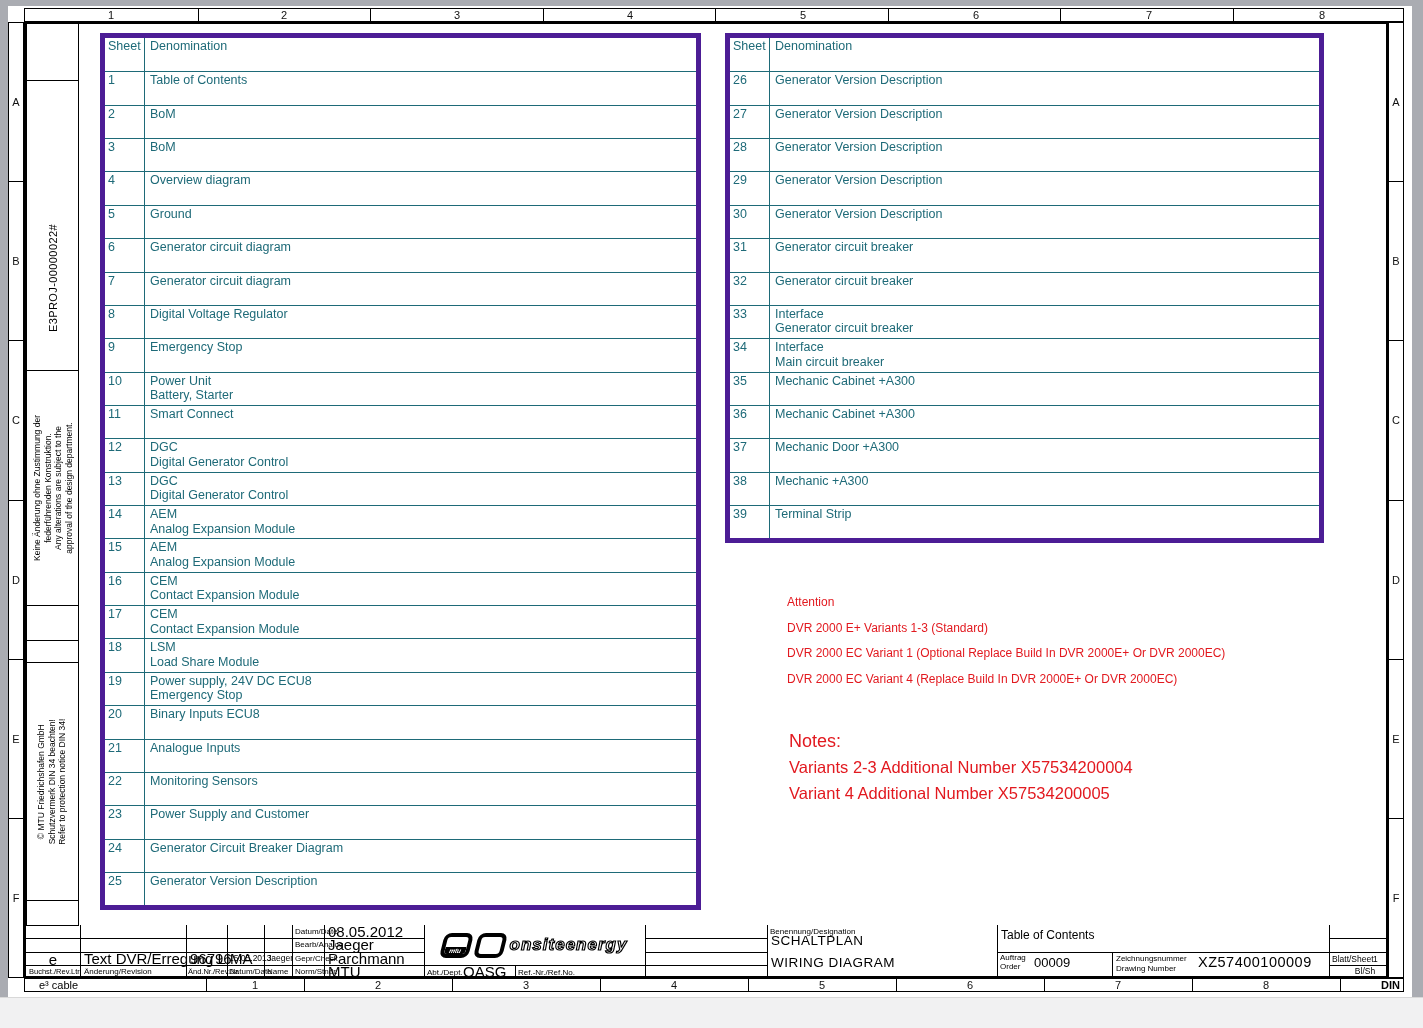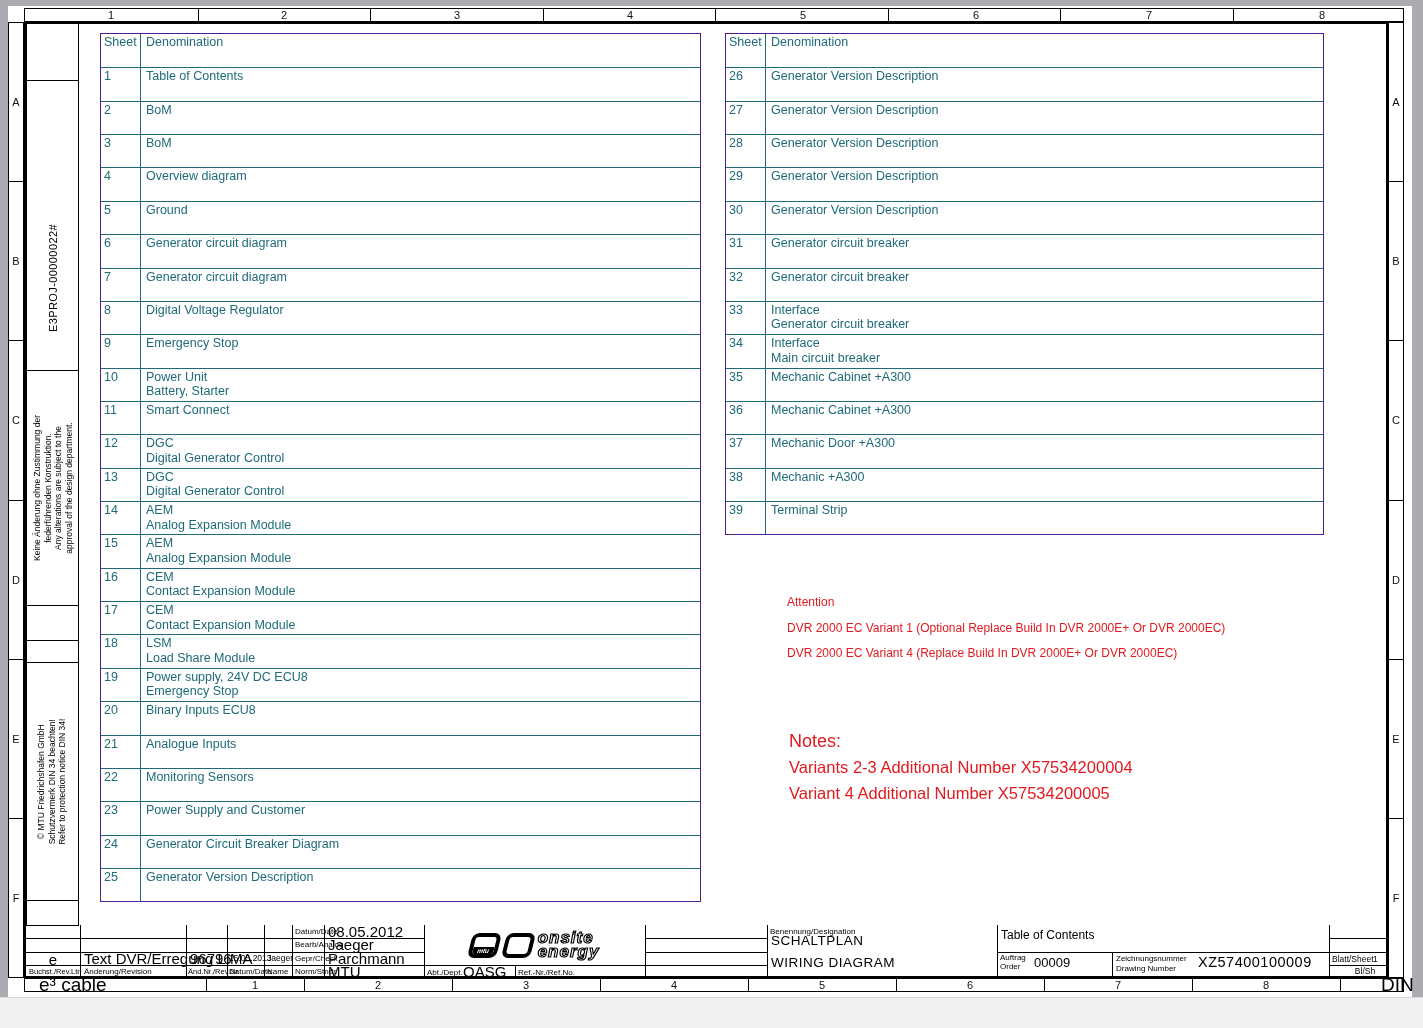--- a/index.html
+++ b/index.html
@@ -7,36 +7,36 @@
        font-family:"Liberation Sans",sans-serif;-webkit-font-smoothing:antialiased}
   .page{position:absolute;left:8px;top:6px;width:1404px;height:991px;background:#ffffff}
 
   
   .frame{position:absolute;left:16px;top:16px;width:1364px;height:956px;border:2px solid #000;box-sizing:border-box}
   .ruler{position:absolute;left:16px;width:1380px;height:14px;border:1px solid #000;box-sizing:border-box;background:#fff}
   #ruler-top{top:2px}
   #ruler-bottom{top:972px}
   .ruler .num{position:absolute;top:0;font-size:11px;line-height:12px;color:#111;transform:translateX(-50%)}
   .ruler .tick{position:absolute;top:0;width:1px;height:12px;background:#000}
-  .ruler .edge-label{position:absolute;top:0;font-size:19px;line-height:12px;color:#000}
+  .ruler .edge-label{position:absolute;top:0;font-size:11px;line-height:12px;color:#000}
   .lstrip{position:absolute;top:16px;width:16px;height:956px;border:1px solid #000;box-sizing:border-box;display:flex;flex-direction:column;background:#fff}
   #letters-left{left:0}
   #letters-right{left:1380px}
   .lcell{flex:1;display:flex;align-items:center;justify-content:center;font-size:11px;color:#111;border-bottom:1px solid #000}
   .lcell:last-child{border-bottom:none}
 
   
   .annot-box{position:absolute;left:18px;width:53px;border:1px solid #000;box-sizing:border-box;background:#fff;
              display:flex;align-items:center;justify-content:center;overflow:visible}
   .rot{transform:rotate(-90deg);white-space:nowrap;color:#000}
   .rot-code{font-size:11px;letter-spacing:.4px;transform:rotate(-90deg) translateX(-52px)}
   .rot-note{font-size:8.5px;line-height:10.5px;text-align:center}
 
   
-  .toc{position:absolute;top:27px;border:1px solid #4c1d95;box-sizing:border-box;background:#fff;
+  .toc{position:absolute;top:27px;border:5px solid #4c1d95;box-sizing:border-box;background:#fff;
        font-size:12.5px;color:#1e6a78;line-height:14.5px}
   #toc-left{left:92px;width:601px}
   #toc-right{left:717px;width:599px}
   .trow{display:flex;height:33.36px;box-sizing:border-box;border-top:1px solid #1e6a78;overflow:hidden}
   .trow:first-child{border-top:none}
   .tsheet{width:40px;border-right:1px solid #1e6a78;padding:1px 2px 0 3px;box-sizing:border-box}
   .tden{flex:1;padding:1px 0 0 5px}
 
   
   .red{position:absolute;color:#e2191f}
@@ -54,21 +54,21 @@
   .f85{font-size:8.5px;line-height:10px}
   .f10{font-size:15px;line-height:11px}
   .f12{font-size:12px;line-height:13px}
   .f13{font-size:13px;line-height:14px}
   .f135{font-size:13.5px;line-height:14px;letter-spacing:.5px}
   .f145{font-size:14.5px;line-height:15px;letter-spacing:.5px}
   .logo{position:absolute;left:398px;top:0;width:221px;height:40px;display:flex;align-items:center;justify-content:center;gap:5px}
   .lg-sq{width:29px;height:25px;border:4px solid #000;border-radius:7px;transform:skewX(-14deg);background:#fff;box-sizing:border-box}
   .lg-sq1{position:relative;overflow:hidden}
   .lg-mtu{position:absolute;bottom:0;left:0;right:0;background:#000;color:#fff;font-size:6.5px;line-height:7px;font-weight:bold;font-style:italic;text-align:center}
-  .lg-words{display:flex;flex-direction:column;font-weight:800;font-style:italic;font-size:17px;line-height:14px;
+  .lg-words{display:flex;font-weight:800;font-style:italic;font-size:17px;line-height:14px;
             color:#fff;-webkit-text-stroke:1.2px #000;letter-spacing:1px}
 
   
   .toolbar{position:absolute;left:0;top:997px;width:1423px;height:31px;background:#f1f1f2;border-top:1px solid #d8d8d8;box-sizing:border-box}
 </style>
 </head>
 <body>
 
 <div class="page">
   <div class="ruler" id="ruler-top">
@@ -116,21 +116,21 @@
       <span class="num" style="left: 1241px;">8</span>
       <div class="tick" style="left: 181px;"></div>
       <div class="tick" style="left: 279px;"></div>
       <div class="tick" style="left: 427px;"></div>
       <div class="tick" style="left: 575px;"></div>
       <div class="tick" style="left: 723px;"></div>
       <div class="tick" style="left: 871px;"></div>
       <div class="tick" style="left: 1019px;"></div>
       <div class="tick" style="left: 1167px;"></div>
       <div class="tick" style="left: 1315px;"></div>
-      <span class="edge-label" style="left: 1356px;">DIN</span>
+      <span class="edge-label" style="left: 1356px; font-weight: bold;">DIN</span>
     </div>
   <div class="frame"></div>
 
   <div class="annot-box" style="top:17px;height:58px"></div>
   <div class="annot-box" style="top:74px;height:291px">
     <div class="rot rot-code">E3PROJ-00000022#</div>
   </div>
   <div class="annot-box" style="top:364px;height:236px">
     <div class="rot rot-note" id="change-note">
         <div>Keine Änderung ohne Zustimmung der</div>
@@ -403,20 +403,21 @@
       <div class="trow">
         <div class="tsheet">39</div>
         <div class="tden">
           <div>Terminal Strip</div>
         </div>
       </div>
     </div>
 
   <div class="red" id="attention">
     <div>Attention</div>
+    <div>DVR 2000 E+ Variants 1-3 (Standard)</div>
     <div>DVR 2000 EC Variant 1 (Optional Replace Build In DVR 2000E+ Or DVR 2000EC)</div>
     <div>DVR 2000 EC Variant 4 (Replace Build In DVR 2000E+ Or DVR 2000EC)</div>
   </div>
   <div class="red" id="notes">
     <div class="ntitle">Notes:</div>
     <div>Variants 2-3 Additional Number  X57534200004</div>
     <div>Variant 4 Additional Number  X57534200005</div>
   </div>
 
   <div class="tb">

